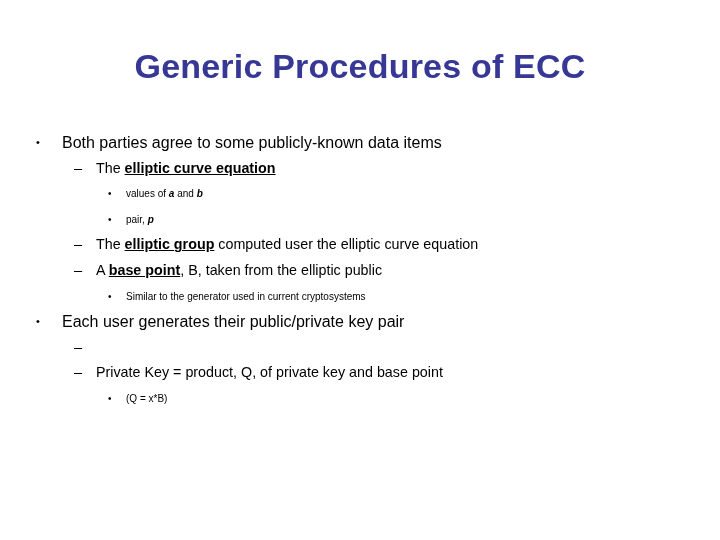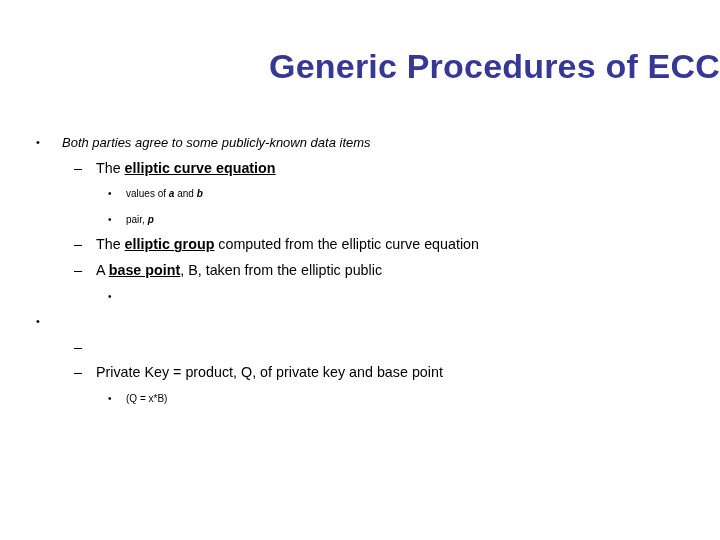--- a/index.html
+++ b/index.html
@@ -24,21 +24,21 @@
     height: 540px;
     background: #ffffff;
   }
 
   
   #slide-title {
     position: absolute;
     left: 0;
     top: 46px;
     width: 720px;
-    text-align: right;
+    text-align: center;
     color: #373795;
     font-size: 34px;
     font-weight: bold;
     letter-spacing: 0.2px;
     line-height: 40px;
     white-space: nowrap;
   }
 
   
   #body-content {
@@ -65,21 +65,21 @@
   }
 
   .btext {
     flex: 0 0 auto;
     line-height: 25.6px;
   }
 
   
   .lvl1 { padding-left: 0px; }
   .lvl1 > .marker { width: 26px; font-size: 11px; }
-  .lvl1 > .btext  { font-size: 13px; font-style: italic; }
+  .lvl1 > .btext  { font-size: 16px; }
 
   
   .lvl2 { padding-left: 38px; }
   .lvl2 > .marker { width: 22px; font-size: 14.6px; }
   .lvl2 > .btext  { font-size: 14.3px; }
 
   
   .lvl3 { padding-left: 72px; }
   .lvl3 > .marker { width: 18px; font-size: 10px; }
   .lvl3 > .btext  { font-size: 10px; }
@@ -112,31 +112,33 @@
       <div class="bullet-row lvl3">
         <span class="marker">•</span>
         <span class="btext"><span>values of </span><span class="bi">a</span><span> and </span><span class="bi">b</span></span>
       </div>
       <div class="bullet-row lvl3">
         <span class="marker">•</span>
         <span class="btext"><span>pair, </span><span class="bi">p</span></span>
       </div>
       <div class="bullet-row lvl2">
         <span class="marker">–</span>
-        <span class="btext"><span>The </span><span class="bu">elliptic group</span><span> computed from the elliptic curve equation</span></span>
+        <span class="btext"><span>The </span><span class="bu">elliptic group</span><span> computed user the elliptic curve equation</span></span>
       </div>
       <div class="bullet-row lvl2">
         <span class="marker">–</span>
         <span class="btext"><span>A </span><span class="bu">base point</span><span>, B, taken from the elliptic public</span></span>
       </div>
       <div class="bullet-row lvl3">
         <span class="marker">•</span>
+        <span class="btext"><span>Similar to the generator used in current cryptosystems</span></span>
       </div>
       <div class="bullet-row lvl1">
         <span class="marker">•</span>
+        <span class="btext"><span>Each user generates their public/private key pair</span></span>
       </div>
       <div class="bullet-row lvl2">
         <span class="marker">–</span>
       </div>
       <div class="bullet-row lvl2">
         <span class="marker">–</span>
         <span class="btext"><span>Private Key = product, Q, of private key and base point</span></span>
       </div>
       <div class="bullet-row lvl3">
         <span class="marker">•</span>

